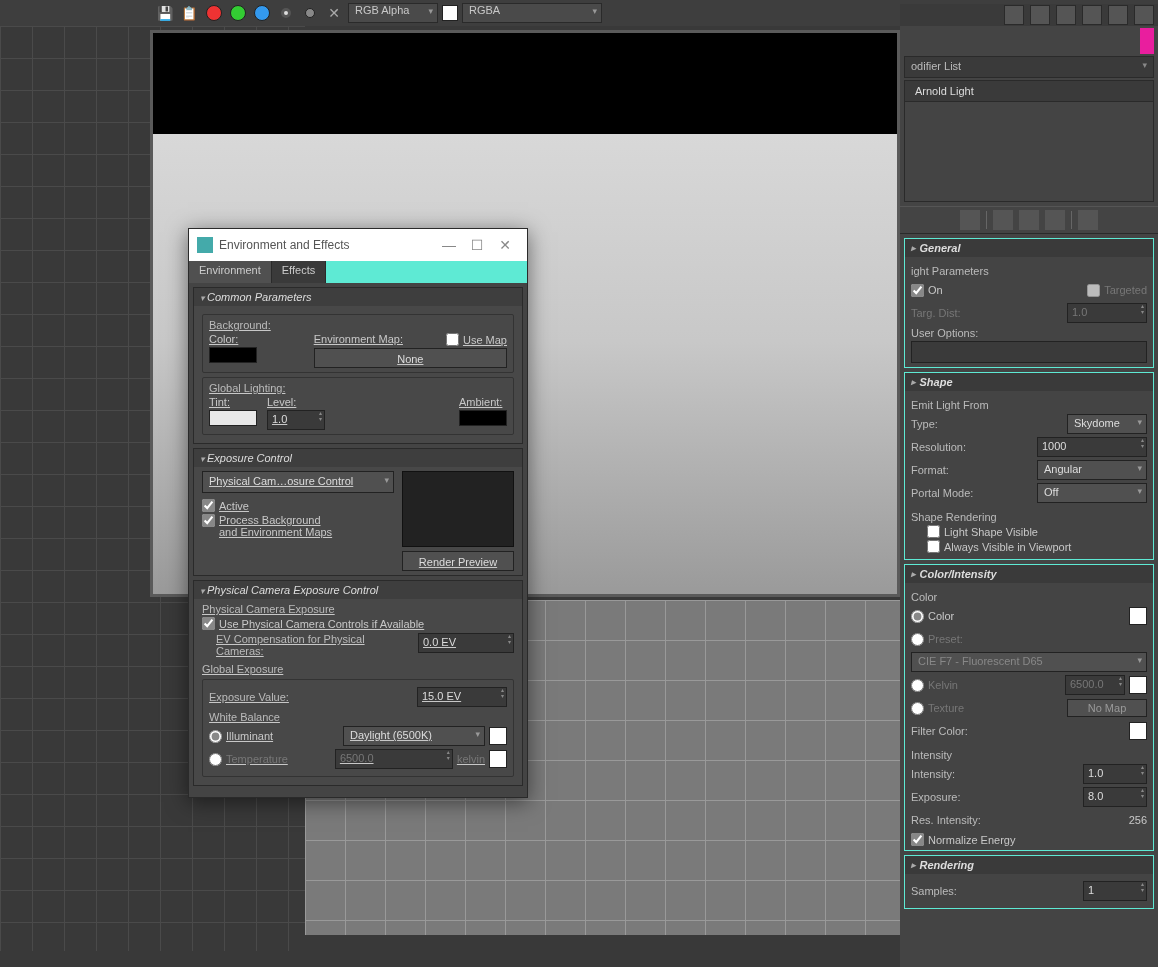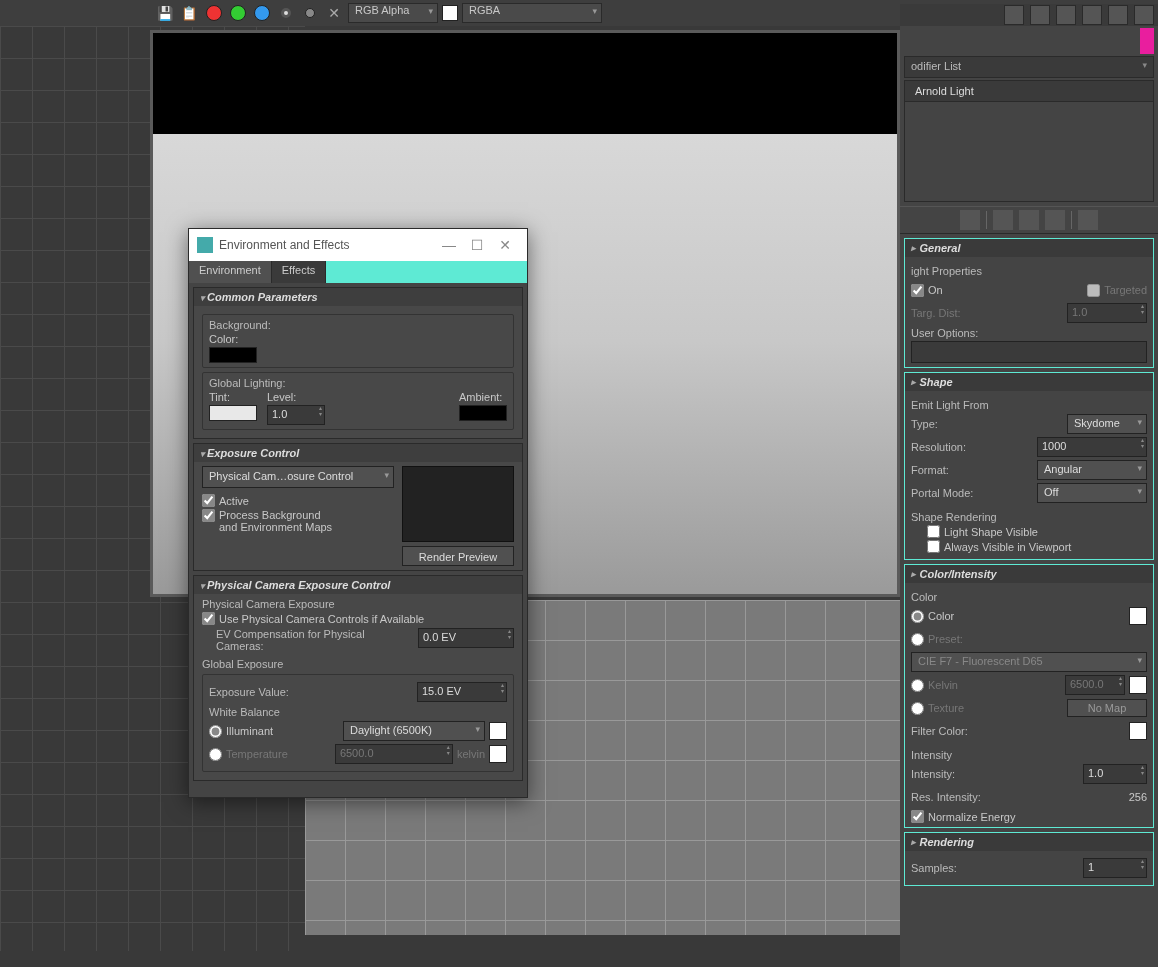--- a/index.html
+++ b/index.html
@@ -66,23 +66,23 @@
 .dialog { position: absolute; left: 188px; top: 228px; width: 340px; height: 570px; background: #444; border: 1px solid #2a2a2a; box-shadow: 0 4px 20px rgba(0,0,0,0.5); display: flex; flex-direction: column; }
 .dlg-title { height: 32px; background: #fff; display: flex; align-items: center; padding: 0 8px; color: #555; font-size: 12px; }
 .dlg-title .app-icon { width: 16px; height: 16px; background: #4aa; margin-right: 6px; }
 .dlg-title .spacer { flex: 1; }
 .dlg-title .win-btn { width: 28px; height: 24px; display: flex; align-items: center; justify-content: center; color: #888; font-size: 14px; cursor: pointer; }
 .dlg-tabs { height: 22px; background: #5eead4; display: flex; }
 .dlg-tab { padding: 3px 10px; background: #3a3a3a; color: #ccc; border-right: 1px solid #2a2a2a; cursor: pointer; }
 .dlg-tab.active { background: #505050; }
 .dlg-body { flex: 1; overflow: hidden; padding: 4px; }
 .dlg-rollout { border: 1px solid #2a2a2a; margin-bottom: 4px; background: #484848; }
-.dlg-rollout .rh { background: #3e3e3e; padding: 3px 6px; font-weight: bold; font-style: italic; color: #ddd; }
+.dlg-rollout .rh { background: #3e3e3e; padding: 3px 6px; font-weight: normal; font-style: italic; color: #ddd; }
 .dlg-rollout .rh::before { content: "▾ "; font-size: 9px; color: #aaa; }
-.dlg-rollout .rb { padding: 4px 8px; }
+.dlg-rollout .rb { padding: 4px 8px; text-decoration: underline; }
 .dlg-group { border: 1px solid #333; padding: 4px 6px; margin: 4px 0; border-radius: 2px; }
 .color-box { width: 48px; height: 16px; border: 1px solid #222; }
 .color-box.black { background: #000; }
 .color-box.white { background: #e8e8e8; }
 .btn-wide { background: #505050; border: 1px solid #222; color: #ddd; padding: 2px 0; text-align: center; cursor: pointer; height: 20px; line-height: 16px; }
 .preview-box { width: 112px; height: 76px; background: #222; border: 1px solid #111; }
 .dd-wide { background: #505050; border: 1px solid #222; color: #ddd; padding: 3px 16px 3px 6px; position: relative; font-size: 11px; width: 100%; height: 22px; }
 .dd-wide::after { content: "▾"; position: absolute; right: 4px; top: 3px; font-size: 9px; color: #999; }
 
 .two-col { display: flex; gap: 8px; }
@@ -153,21 +153,21 @@
     <div class="mt-icon"></div>
     <div class="mt-sep"></div>
     <div class="mt-icon"></div>
   </div>
 
   <div class="rollouts">
 
     <div class="rollout">
       <div class="rollout-header">General</div>
       <div class="rollout-body">
-        <div class="sub-label">ight Properties</div>
+        <div class="sub-label">ight Parameters</div>
         <div class="form-row">
           <label class="chk">
               <input type="checkbox" checked="" style="">
               <span>On</span>
             </label>
           <label class="chk">
               <input type="checkbox" disabled="" style="">
               <span class="lbl dim">Targeted</span>
             </label>
         </div>
@@ -250,20 +250,24 @@
         <div class="form-row">
             <span class="lbl">Filter Color:</span>
             <div class="color-sw"></div>
           </div>
         <div class="sub-label" style="margin-top:8px">Intensity</div>
         <div class="form-row">
             <span class="lbl">Intensity:</span>
             <div class="spinner" style="width:64px">1.0</div>
           </div>
         <div class="form-row">
+            <span class="lbl">Exposure:</span>
+            <div class="spinner" style="width:64px">8.0</div>
+          </div>
+        <div class="form-row">
             <span class="lbl">Res. Intensity:</span>
             <span>256</span>
           </div>
         <label class="chk">
             <input type="checkbox" checked="" style="">
             <span>Normalize Energy</span>
           </label>
       </div>
     </div>
 
@@ -296,20 +300,30 @@
 
     <div class="dlg-rollout">
       <div class="rh">Common Parameters</div>
       <div class="rb">
         <div class="dlg-group">
           <div class="grp-legend">Background:</div>
           <div class="two-col" style="align-items:flex-start">
             <div>
               <div class="lbl">Color:</div>
               <div class="color-box black" style="margin-top:2px"></div>
+            </div>
+            <div style="flex:2">
+              <div style="display:flex;justify-content:space-between">
+                <span class="lbl">Environment Map:</span>
+                <label class="chk">
+                    <input type="checkbox" style="">
+                    <span>Use Map</span>
+                  </label>
+              </div>
+              <div class="btn-wide" style="margin-top:2px">None</div>
             </div>
           </div>
         </div>
         <div class="dlg-group">
           <div class="grp-legend">Global Lighting:</div>
           <div style="display:flex;gap:10px">
             <div>
               <div class="lbl">Tint:</div>
               <div class="color-box white" style="margin-top:2px"></div>
             </div>

